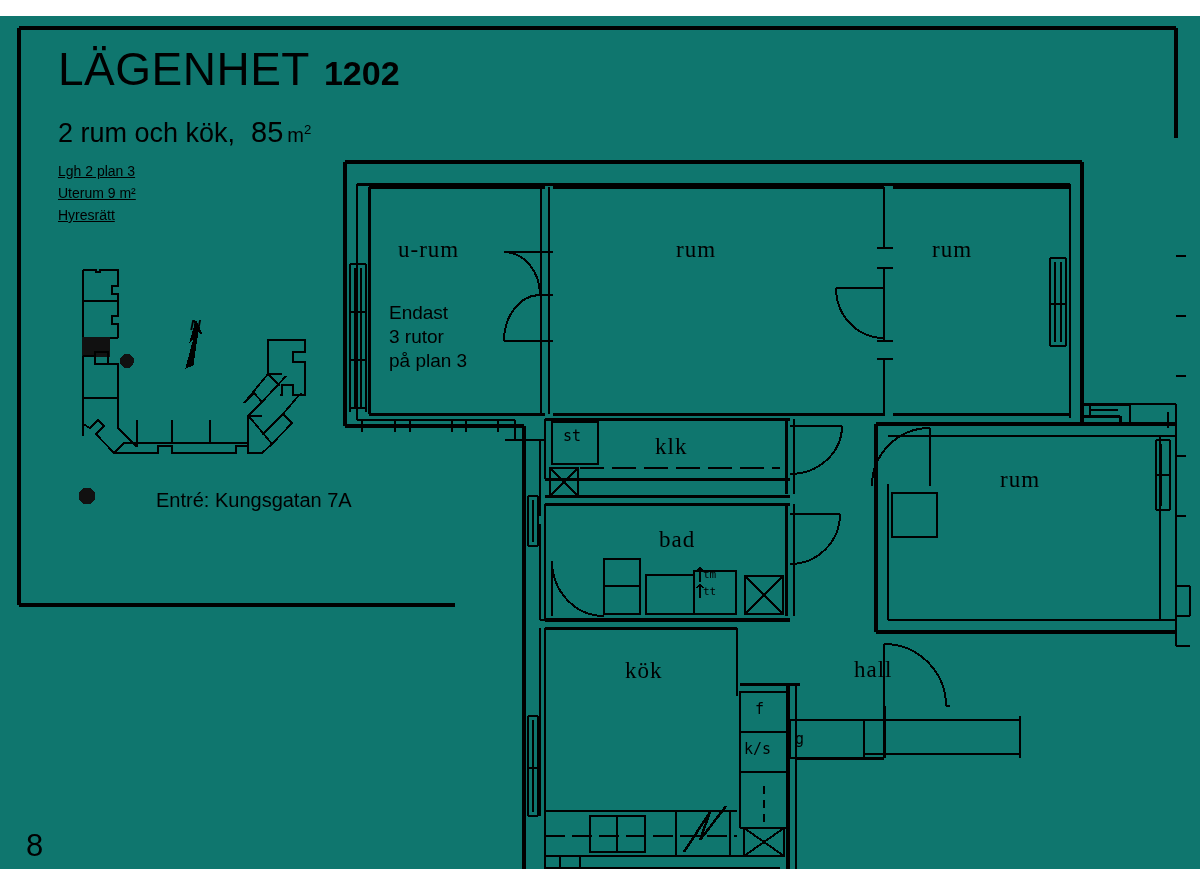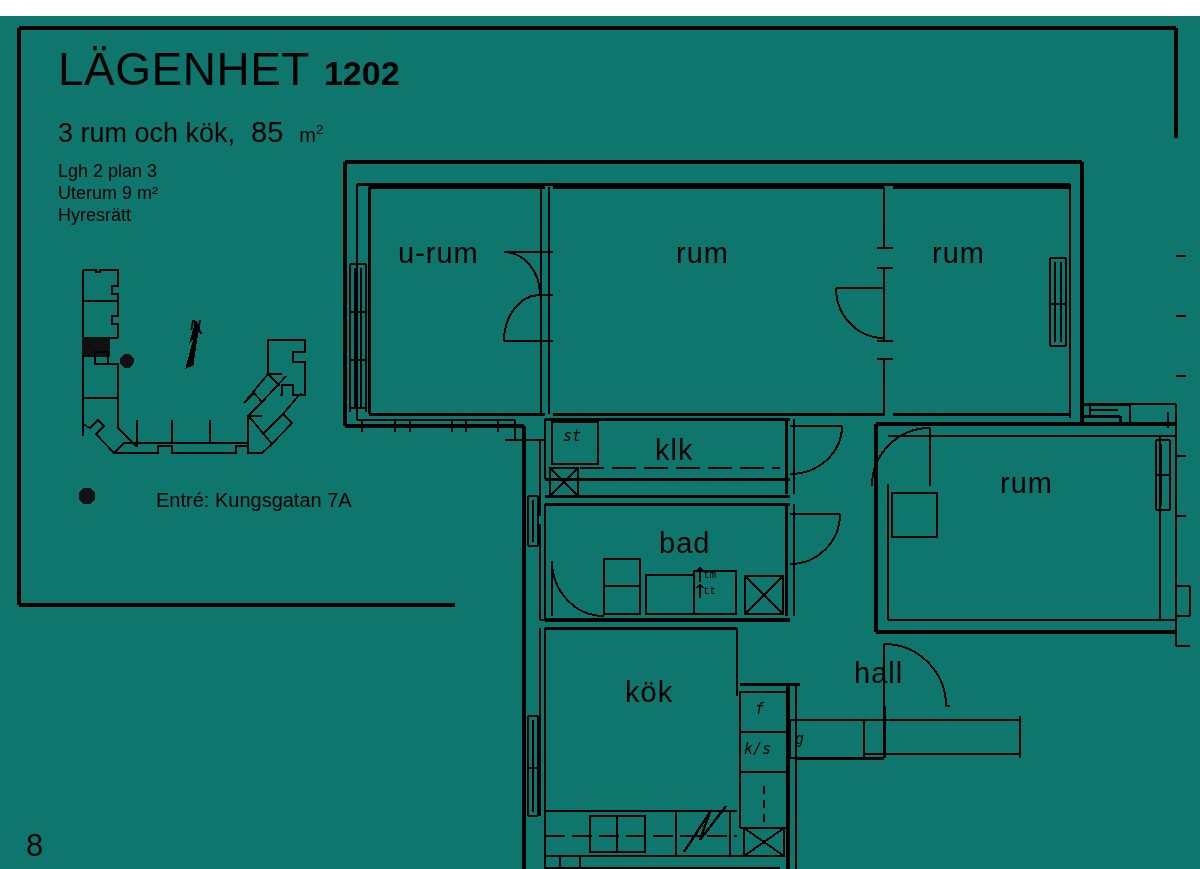--- a/index.html
+++ b/index.html
@@ -58,51 +58,51 @@
   #subtitle-area {
     font-size: 29px;
     font-weight: 400;
     display: inline-block;
     margin-left: 16px;
     vertical-align: baseline;
   }
   #subtitle-unit {
     font-size: 20px;
     display: inline-block;
-    margin-left: 16px;
+    margin-left: 4px;
     vertical-align: baseline;
   }
   .sup { font-size: 0.66em; vertical-align: super; }
 
   #meta-lines {
     left: 58px; top: 144px;
-    font-size: 18px;
+    font-size: 14px;
     line-height: 22px;
+    text-decoration: underline;
   }
   #meta-lines div { }
 
   #entry-label {
     left: 108px; top: 473px;
     font-size: 20px;
     margin-left: 48px;
   }
 
   .room-label {
     position: absolute;
-    font-family: Liberation Sans, sans-serif;
-    font-size: 29px;
+    font-family: Liberation Serif, serif;
+    font-size: 23px;
     letter-spacing: 1px;
     white-space: nowrap;
   }
   .small-label {
     position: absolute;
     font-family: "DejaVu Sans Mono", monospace;
     font-size: 15px;
     white-space: nowrap;
-    font-style: italic;
   }
   .tiny-label {
     position: absolute;
     font-family: "DejaVu Sans Mono", monospace;
     font-size: 11px;
     line-height: 11px;
     white-space: nowrap;
   }
   #note-urum {
     position: absolute;
@@ -475,46 +475,51 @@
 
       </g>
     </g>
   </svg>
 
   <div class="txt" id="title-block">
     <span id="title-main">LÄGENHET</span><span id="title-number">1202</span>
   </div>
 
   <div class="txt" id="subtitle-line">
-    <span id="subtitle-rooms">3 rum och kök,</span><span id="subtitle-area">85</span><span id="subtitle-unit"><span>m</span><span class="sup">2</span></span>
+    <span id="subtitle-rooms">2 rum och kök,</span><span id="subtitle-area">85</span><span id="subtitle-unit"><span>m</span><span class="sup">2</span></span>
   </div>
 
   <div class="txt" id="meta-lines">
     <div>Lgh 2 plan 3</div>
     <div>Uterum 9 m²</div>
     <div>Hyresrätt</div>
   </div>
 
   <div id="compass-n">N</div>
 
   <div class="txt" id="entry-label">Entré: Kungsgatan 7A</div>
 
   <div class="room-label" style="left:398px; top:221px;">u-rum</div>
   <div class="room-label" style="left:676px; top:221px;">rum</div>
   <div class="room-label" style="left:932px; top:221px;">rum</div>
   <div class="room-label" style="left:1000px; top:451px;">rum</div>
   <div class="room-label" style="left:655px; top:418px;">klk</div>
   <div class="room-label" style="left:659px; top:511px;">bad</div>
-  <div class="room-label" style="left:625px; top:642px;margin-top:18px;">kök</div>
+  <div class="room-label" style="left:625px; top:642px;">kök</div>
   <div class="room-label" style="left:806px; top:641px;margin-left:48px;">hall</div>
 
   <div class="small-label" style="left:563px; top:411px;">st</div>
   <div class="small-label" style="left:755px; top:684px;">f</div>
   <div class="small-label" style="left:744px; top:724px;">k/s</div>
   <div class="small-label" style="left:795px; top:714px;">g</div>
 
   <div class="tiny-label" style="left:703px; top:553px;">tm</div>
-  <div class="tiny-label" style="left:703px; top:570px;font-family:Liberation Mono, monospace;">tt</div>
-
+  <div class="tiny-label" style="left:703px; top:570px;">tt</div>
+
+  <div id="note-urum">
+    <div>Endast</div>
+    <div>3 rutor</div>
+    <div>på plan 3</div>
+  </div>
 
   <div id="page-number">8</div>
 
 </div>
 
 </body></html>

